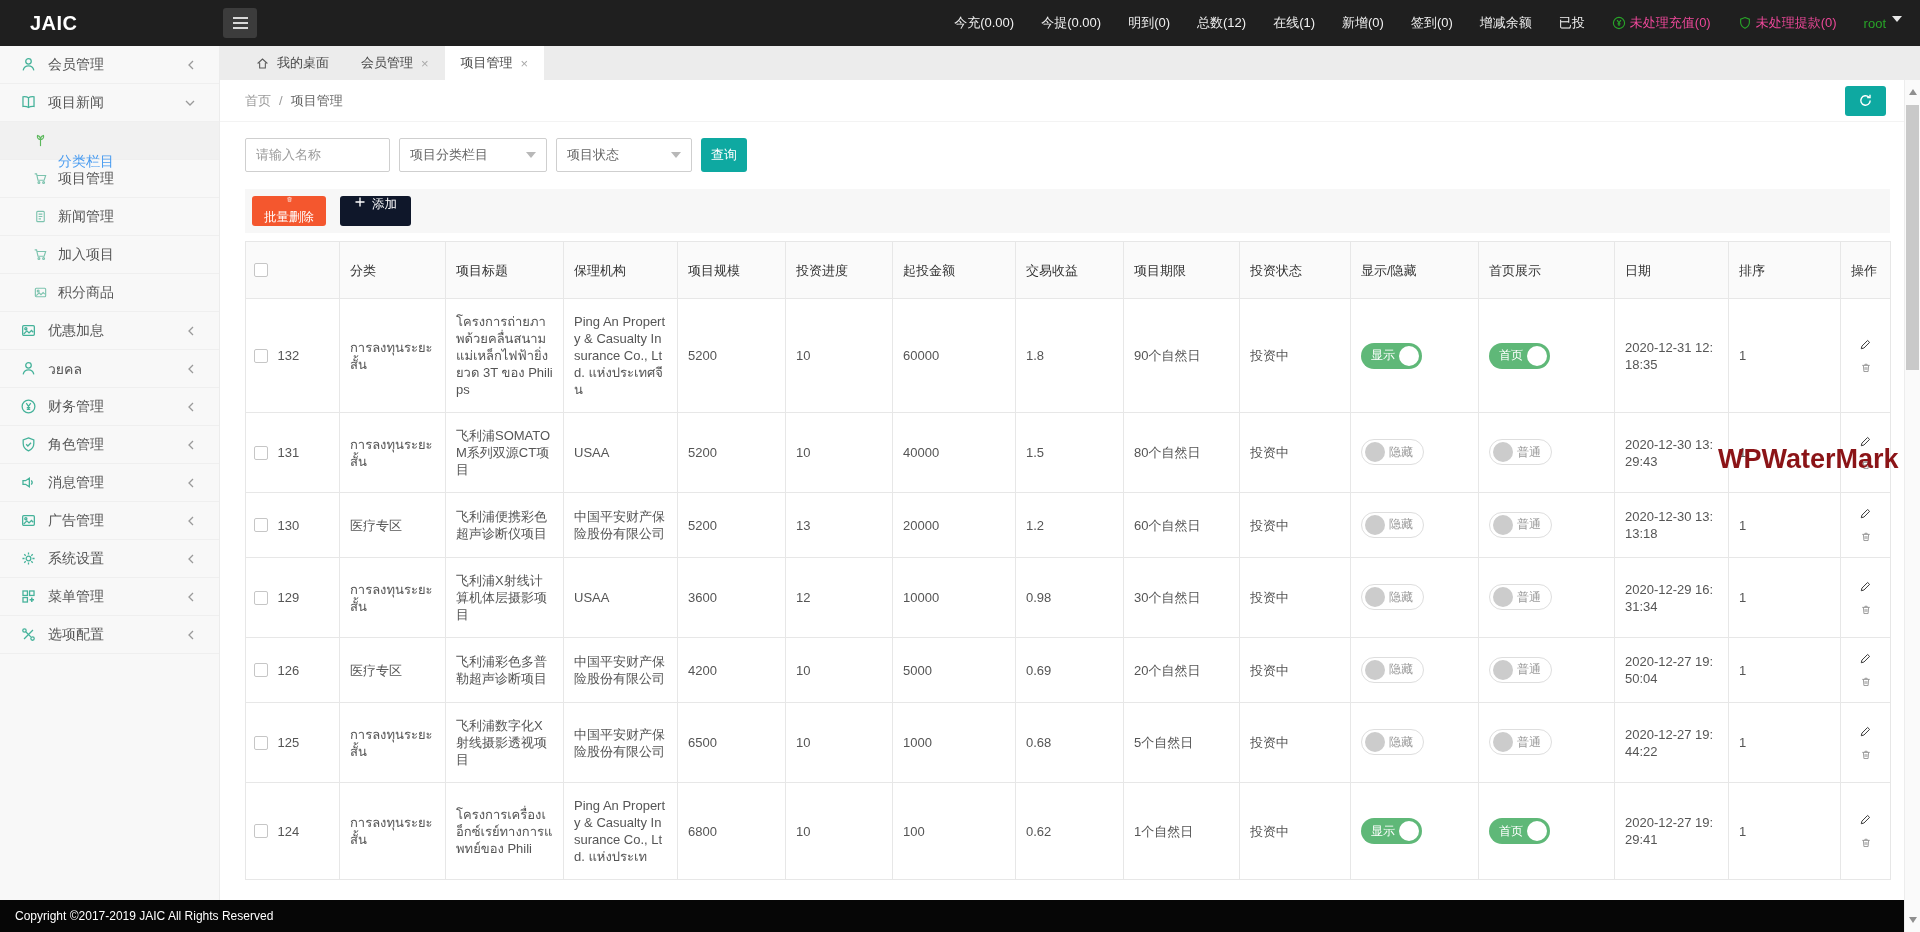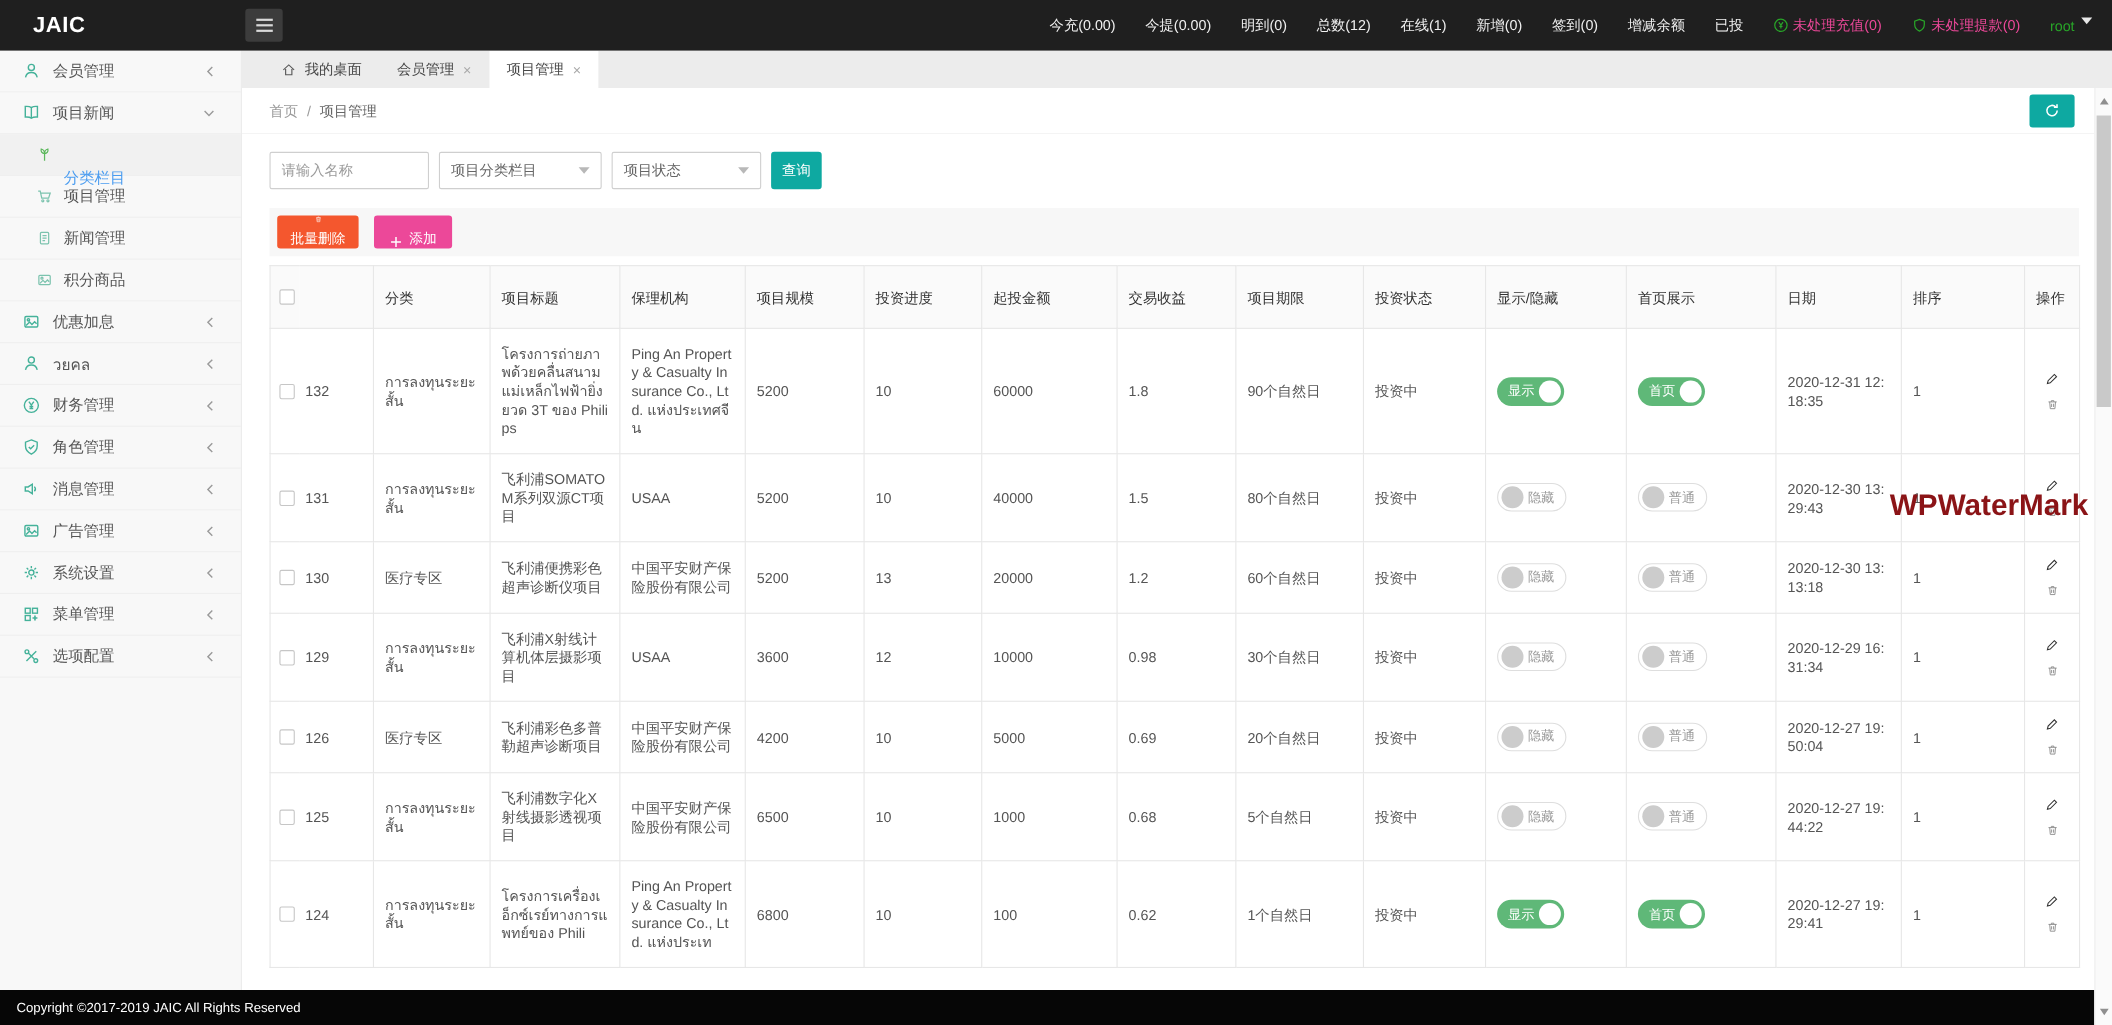--- a/index.html
+++ b/index.html
@@ -47,21 +47,21 @@
   .filter-row { display:flex; gap:9px; align-items:center;font-family:Liberation Serif, serif; }
   .txt-input { width:145px; height:34px; border:1px solid #cfcfcf; border-radius:2px; padding:0 10px; font-size:13px; color:#333; font-family:inherit; }
   .txt-input::placeholder { color:#9b9b9b; }
   .sel { position:relative; height:34px; border:1px solid #cfcfcf; border-radius:2px; background:#fff; display:flex; align-items:center; padding:0 10px; font-size:13px; color:#666; cursor:pointer; }
   .sel.w1 { width:148px; } .sel.w2 { width:136px; }
   .sel .sel-caret { position:absolute; right:10px; width:0; height:0; border-left:5px solid transparent; border-right:5px solid transparent; border-top:6px solid #b8b8b8; }
   .search-btn { width:46px; height:34px; background:#0ea9a1; color:#fff; border:none; border-radius:3px; font-size:13px; cursor:pointer; font-family:inherit; }
 
   .action-band { margin-top:17px; width:1645px; height:44px; background:#f7f7f7; display:flex; align-items:center; gap:14px; padding:0 7px; }
   .btn-del { height:30px; padding:0 12px; background:#f4572e; border:none; border-radius:3px; color:#fff; font-size:12.5px; display:flex; align-items:center; gap:6px; cursor:pointer; font-family:inherit;flex-direction:column; }
-  .btn-add { height:30px; padding:0 14px; background:#ec4899; border:none; border-radius:3px; color:#fff; font-size:12.5px; display:flex; align-items:flex-end; gap:6px; cursor:pointer; font-family:Liberation Sans, sans-serif; }
+  .btn-add { height:30px; padding:0 14px; background:#0f172a; border:none; border-radius:3px; color:#fff; font-size:12.5px; display:flex; align-items:flex-start; gap:6px; cursor:pointer; font-family:Liberation Sans, sans-serif; }
 
   
   table.grid { margin-top:8px; width:1645px; border-collapse:collapse; table-layout:fixed; }
   .grid th, .grid td { border:1px solid #e7e7e7; font-weight:normal; text-align:left; vertical-align:middle; font-size:13px; color:#555; padding:14px 10px; word-break:break-all; line-height:17px; }
   .grid thead th { background:#fafafa; color:#333; height:57px; padding:8px 10px; }
   .grid .cb-cell { padding:8px 0 8px 8px; border-right:none; }
   .grid .id-cell { border-left:none; padding-left:6px; }
   .grid input[type=checkbox] { appearance:none; -webkit-appearance:none; width:14px; height:14px; border:1px solid #c6c6c6; border-radius:2px; background:#fff; cursor:pointer; display:block; }
   .toggle { display:inline-flex; align-items:center; height:26px; min-width:57px; border-radius:13px; padding:0 3px; cursor:pointer; }
   .toggle .knob { width:20px; height:20px; border-radius:50%; }
@@ -177,20 +177,30 @@
       <span class="lbl">项目管理</span>
     </div>
     <div class="side-item sub">
       <span class="ic">
           <svg viewBox="0 0 16 16" fill="none" stroke="#7cc3ae" stroke-width="1.2">
             <rect x="4" y="2.5" width="8" height="11" rx="1"></rect>
             <path d="M6 5.5h4M6 8h4M6 10.5h2.5"></path>
           </svg>
         </span>
       <span class="lbl">新闻管理</span>
+    </div>
+    <div class="side-item sub">
+      <span class="ic">
+          <svg viewBox="0 0 16 16" fill="none" stroke="#7cc3ae" stroke-width="1.2">
+            <path d="M1.8 3h2l1.5 6.8h6.6l1.6-5H4.4"></path>
+            <circle cx="6.3" cy="12.3" r="1"></circle>
+            <circle cx="11.3" cy="12.3" r="1"></circle>
+          </svg>
+        </span>
+      <span class="lbl">加入项目</span>
     </div>
     <div class="side-item sub">
       <span class="ic">
           <svg viewBox="0 0 16 16" fill="none" stroke="#7cc3ae" stroke-width="1.2">
             <rect x="2.5" y="3.5" width="11" height="9" rx="1"></rect>
             <circle cx="5.5" cy="6.3" r="1"></circle>
             <path d="M3.5 11.3l3-3 2 2 2.3-2.3 1.7 1.7"></path>
           </svg>
         </span>
       <span class="lbl">积分商品</span>

